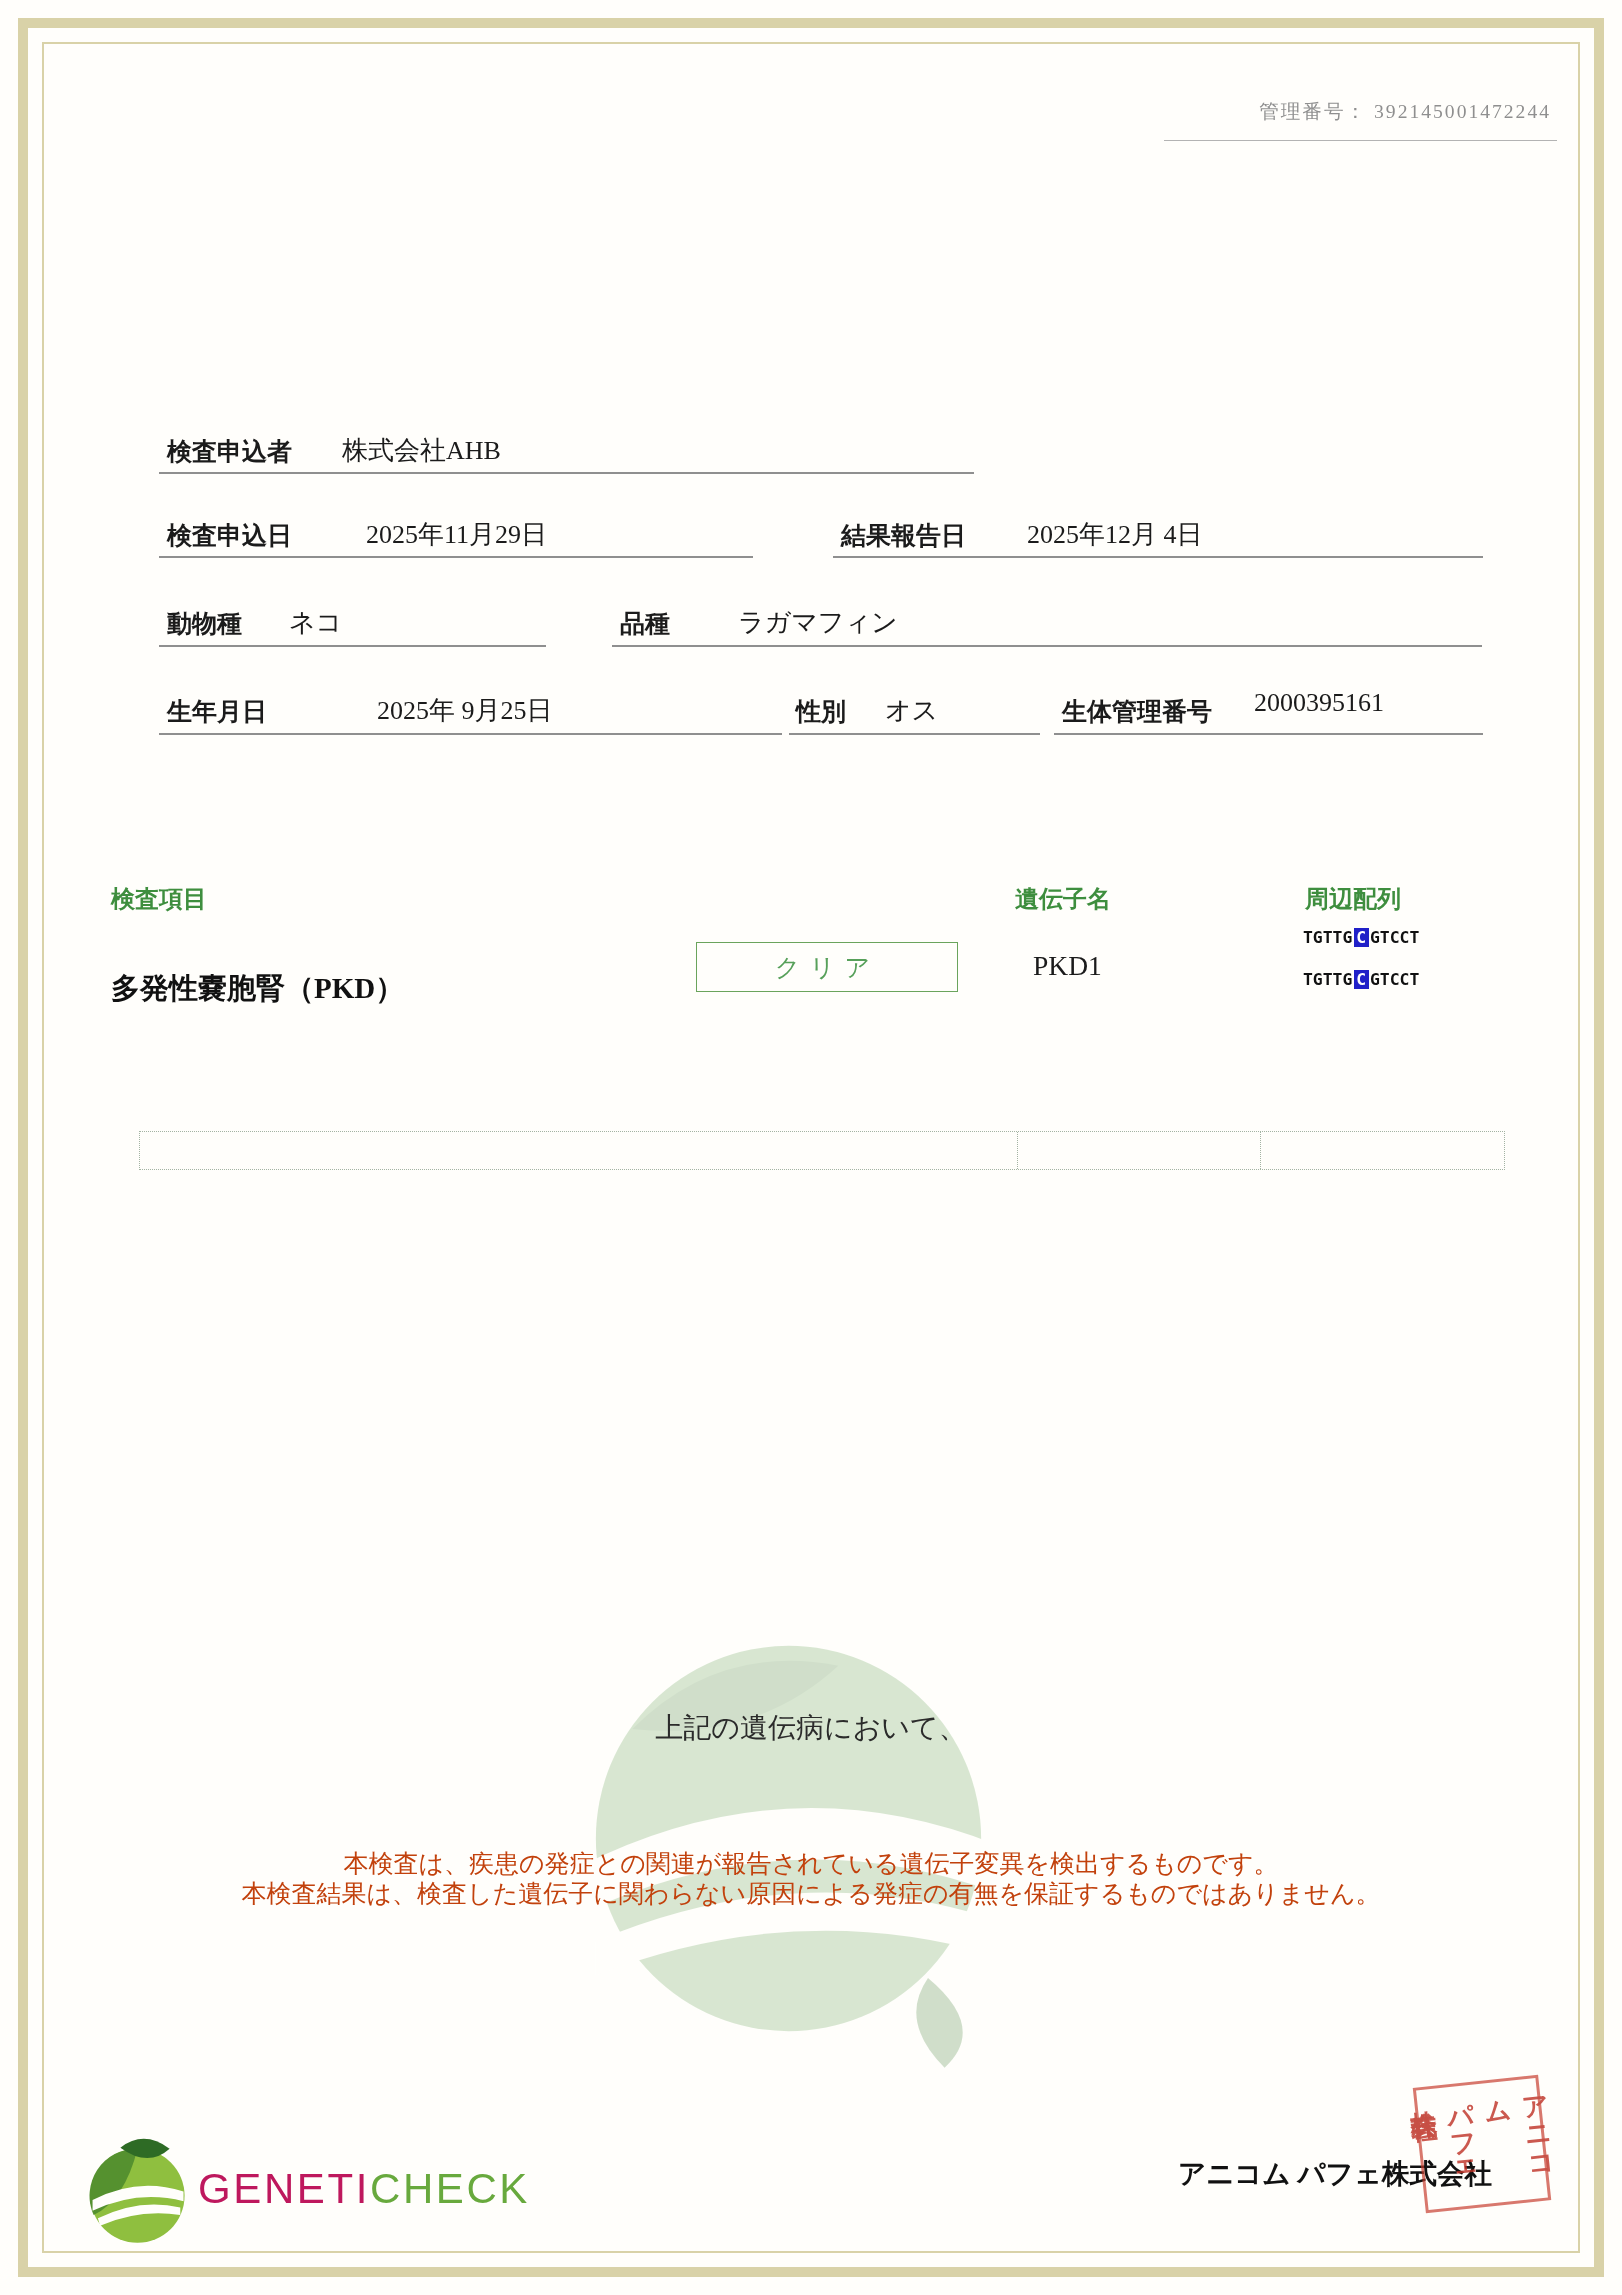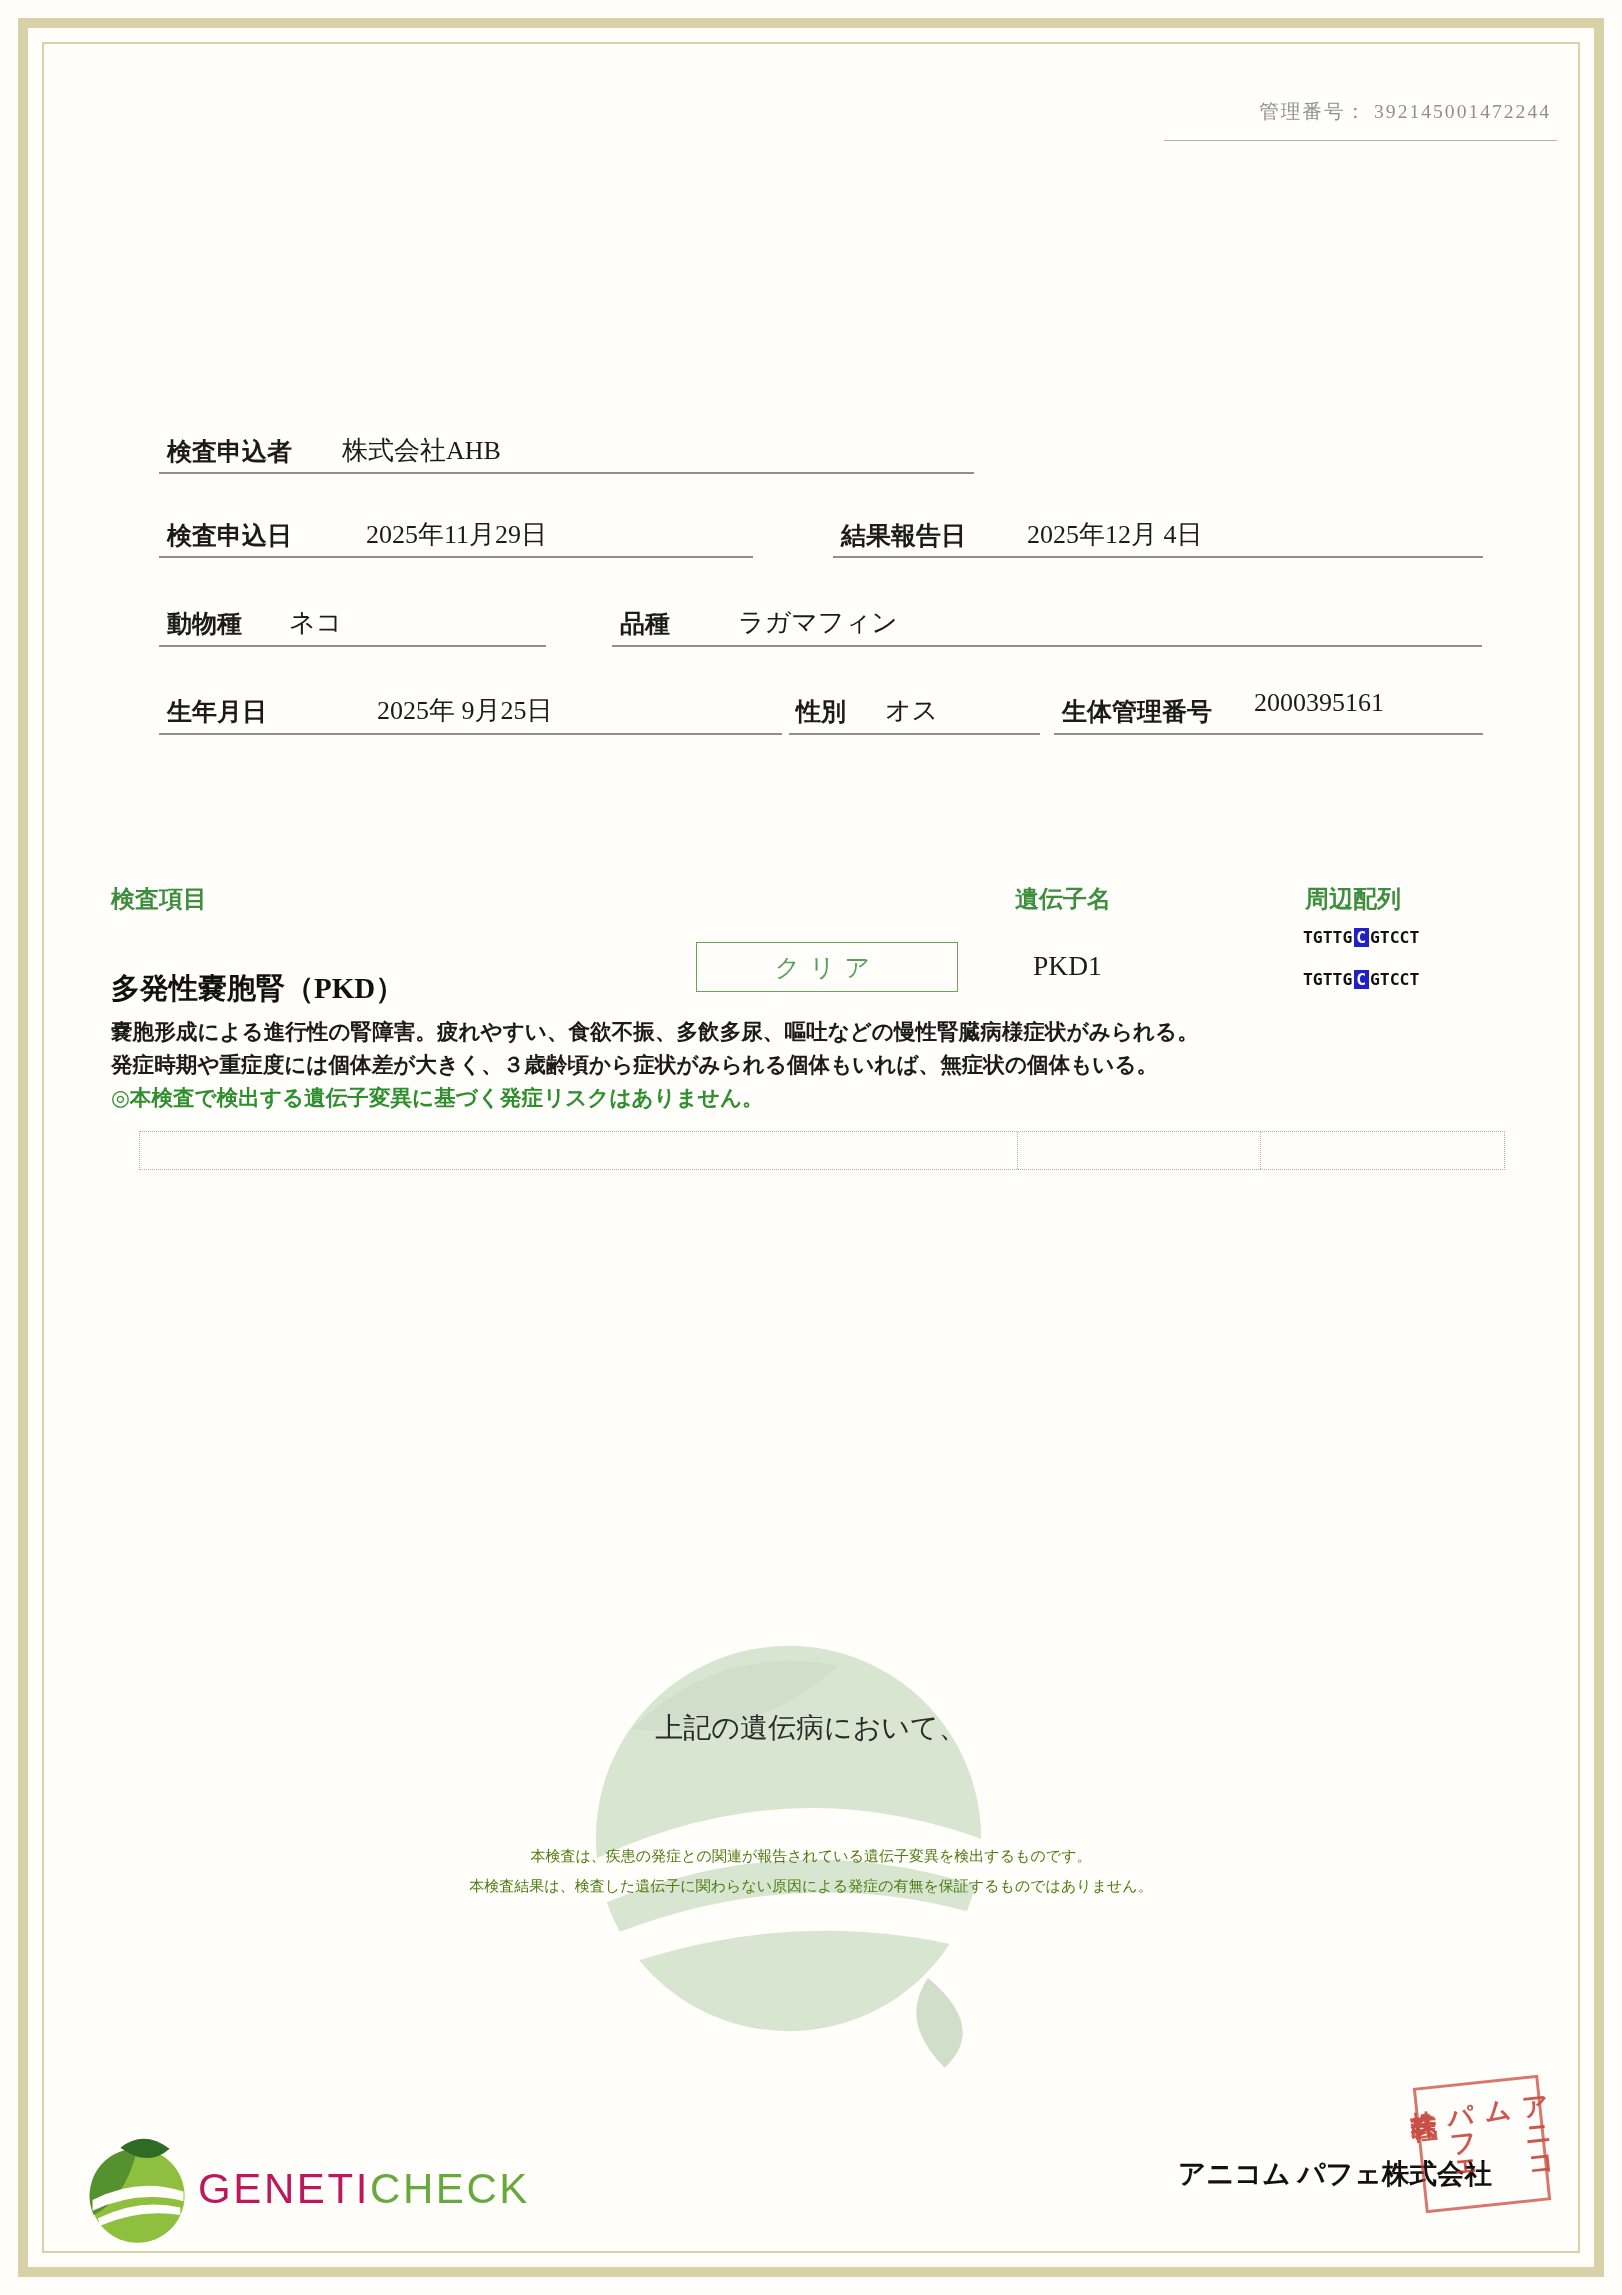--- a/index.html
+++ b/index.html
@@ -32,21 +32,21 @@
 
   .desc { left:111px; top:1016px; font-size:21.6px; font-weight:bold; line-height:33px; color:#1b1b1b; }
   .desc .green-line { color:#2f8f2f; }
 
   .dotted-box { position:absolute; left:139px; top:1131px; width:1366px; height:39px; border:1.3px dotted #a3b3a3; }
   .dotted-div { position:absolute; top:0; height:100%; width:0; border-left:1.3px dotted #a3b3a3; }
 
   .sans { font-family:"Liberation Sans","DejaVu Sans",sans-serif; }
   .sum1 { left:0; top:1709px; width:1622px; text-align:center; font-size:28px; color:#2b2b2b; }
   .sum2 { left:0; top:1754px; width:1622px; text-align:center; font-size:31px; color:#2b2b2b; }
-  .note { left:0; width:1622px; text-align:center; font-size:15px; color:#4d7c0f; }
+  .note { left:0; width:1622px; text-align:center; font-size:25px; color:#c2410c; }
   .note1 { top:1847px; } .note2 { top:1877px; }
 
   .watermark { position:absolute; left:556px; top:1606px; width:465px; height:465px; z-index:0; }
   .sum-layer { position:absolute; inset:0; z-index:1; }
 
   .logo-icon { position:absolute; left:84px; top:2138px; width:107px; height:107px; }
   .logo-text { left:198px; top:2165px; font-size:42px; letter-spacing:2.6px; font-family:"Liberation Sans",sans-serif; }
   .logo-text .gray { color:#be185d; } .logo-text .green { color:#68a93d; }
 
   .company { left:1178px; top:2156px; font-size:27.5px; font-weight:bold; color:#111; }
@@ -110,25 +110,20 @@
   </div>
   <div class="abs gene" style="left:1033px; top:950px;">PKD1</div>
 
   <div class="abs seq" style="left:1303px; top:928px;">
     <span>TGTTG</span><span class="variant">C</span><span>GTCCT</span>
   </div>
   <div class="abs seq" style="left:1303px; top:970px;">
     <span>TGTTG</span><span class="variant">C</span><span>GTCCT</span>
   </div>
 
-  <div class="abs desc">
-    <div>嚢胞形成による進行性の腎障害。疲れやすい、食欲不振、多飲多尿、嘔吐などの慢性腎臓病様症状がみられる。</div>
-    <div>発症時期や重症度には個体差が大きく、３歳齢頃から症状がみられる個体もいれば、無症状の個体もいる。</div>
-    <div class="green-line">◎本検査で検出する遺伝子変異に基づく発症リスクはありません。</div>
-  </div>
 
   <div class="dotted-box">
     <div class="dotted-div" style="left:877px;"></div>
     <div class="dotted-div" style="left:1120px;"></div>
   </div>
 
   <svg class="watermark" viewBox="0 0 700 700">
     <g opacity="0.24">
       <circle cx="350" cy="350" r="290" fill="#5f9e4f"></circle>
       <path d="M40 390 Q 350 235 665 360 L665 432 Q 350 318 40 462 Z" fill="#fffefb"></path>

